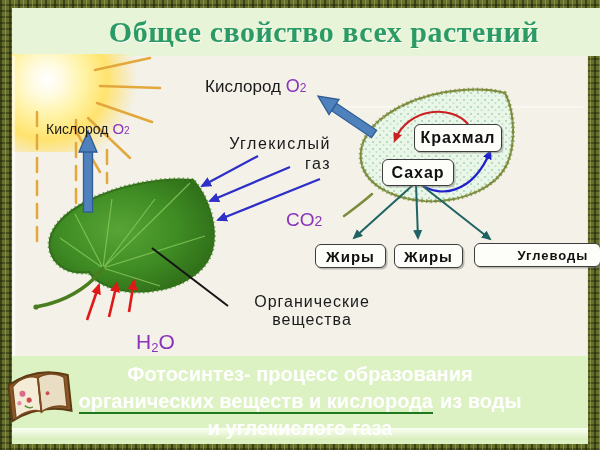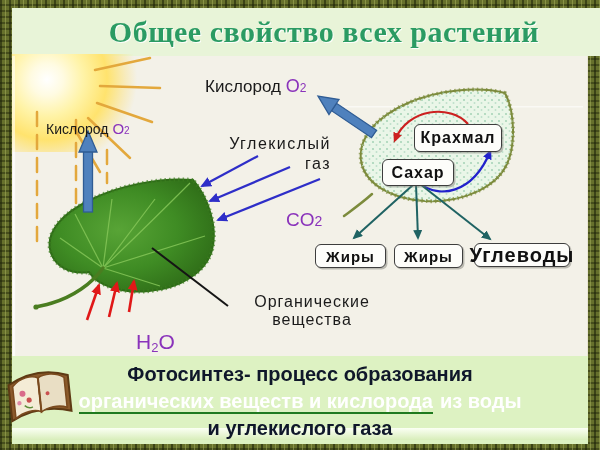--- a/index.html
+++ b/index.html
@@ -14,21 +14,21 @@
     box-shadow:inset 0 0 0 1px #e9e5d6, inset 2px 2px 3px rgba(255,255,255,.85);}
   .title-band{position:absolute;left:12px;top:8px;width:576px;height:48px;background:#e8f4d8;
     display:flex;align-items:center;justify-content:center;padding-left:24px;}
   .title-band h1{margin:0;font-family:"Liberation Serif",serif;font-weight:700;font-size:30px;
     color:#2b9b63;letter-spacing:.5px;text-shadow:1px 1px 0 rgba(255,255,255,.9);}
   .caption-band{position:absolute;left:12px;top:356px;width:576px;height:88px;background:#ddf2c2;}
   .caption-bevel{position:absolute;left:12px;top:428px;width:576px;height:12px;
     background:linear-gradient(#fbfff4,#d8edba);}
   .caption-text{position:absolute;left:12px;top:361px;width:576px;text-align:center;
     font-size:20px;font-weight:700;line-height:27px;}
-  .cap-red{color:#0f172a;}
+  .cap-red{color:#ffffff;}
   .cap-green{color:#ffffff;border-bottom:2px solid #1f7a1f;padding-bottom:0px;}
   .cap-red-tail{color:#ffffff;margin-left:7px;}
   
   .sun{position:absolute;left:12px;top:54px;width:125px;height:98px;
     background:radial-gradient(circle at 28% 26%, #ffffff 0%, #fffbe2 14%, #ffF3a6 32%, #ffe36e 52%, rgba(255,224,110,.35) 68%, rgba(255,224,110,0) 78%);}
   .edge-hl{position:absolute;left:12px;top:56px;width:3px;height:300px;background:rgba(255,255,255,.55);}
   svg.overlay{position:absolute;left:0;top:0;width:600px;height:450px;}
   
   .lbl{position:absolute;color:#1a1a1a;white-space:nowrap;}
   .lbl-oxy-top{left:205px;top:76px;font-size:17px;}
@@ -43,21 +43,21 @@
   .lbl-h2o .sub{font-size:13px;vertical-align:-3px;}
   .lbl-organic{left:230px;top:293px;width:164px;text-align:center;font-size:16px;letter-spacing:1px;line-height:18px;}
   
   .node{position:absolute;background:#fdfdfa;border:1.6px solid #3d3d3d;border-radius:6px;
     display:flex;align-items:center;justify-content:center;font-weight:700;color:#111;
     letter-spacing:1px;box-shadow:1.5px 1.5px 0 rgba(120,120,110,.45);}
   .node-starch{left:414px;top:124px;width:86px;height:26px;font-size:16px;}
   .node-sugar{left:382px;top:159px;width:70px;height:25px;font-size:16px;}
   .node-proteins{left:315px;top:244px;width:69px;height:22px;font-size:15px;}
   .node-fats{left:394px;top:244px;width:67px;height:22px;font-size:15px;}
-  .node-carbs{left:474px;top:243px;width:94px;height:22px;font-size:20px;}
+  .node-carbs{left:474px;top:243px;width:94px;height:22px;font-size:13px;padding-left:31px;}
   .book{position:absolute;left:4px;top:364px;width:72px;height:68px;transform:rotate(-6deg);}
 </style>
 </head>
 <body>
 
 <div class="stage">
   <div class="frame"></div>
   <div class="slide-bg"></div>
 
   <div class="title-band">

